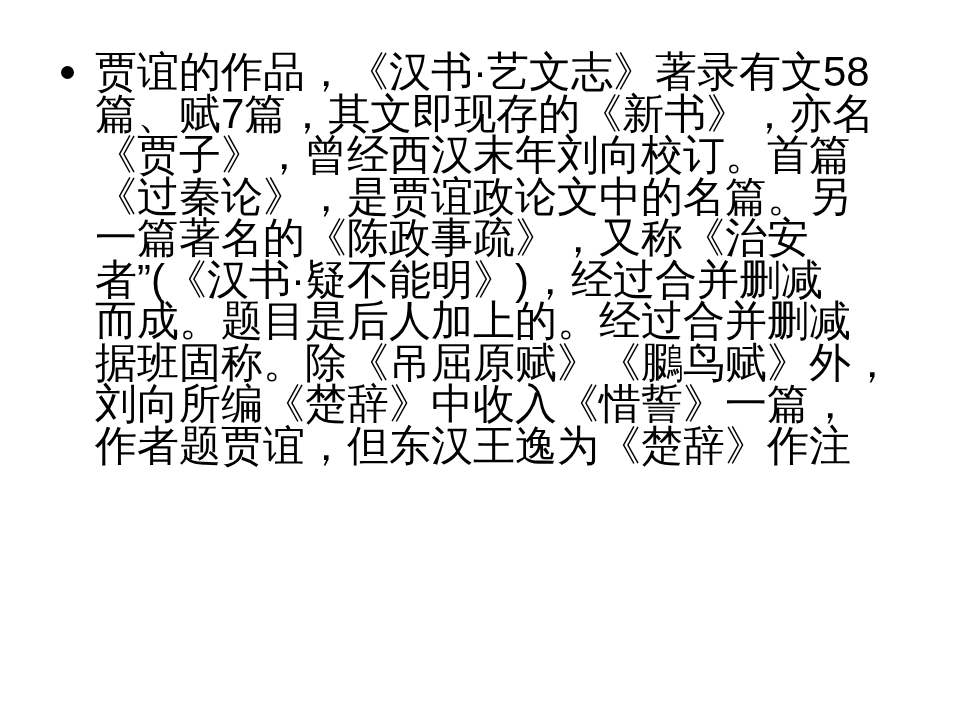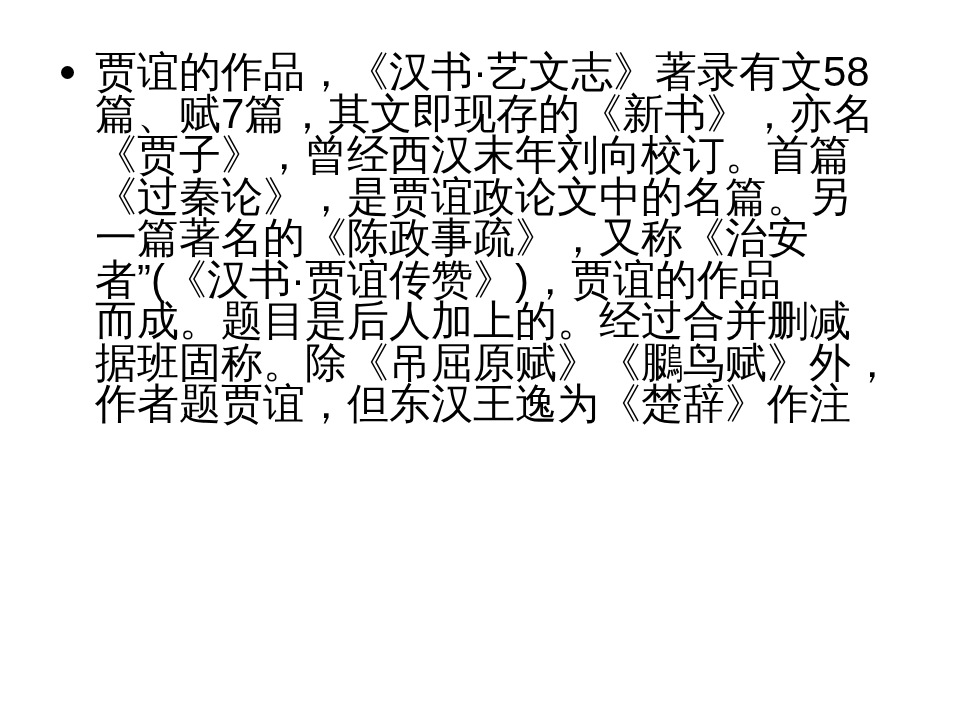--- a/index.html
+++ b/index.html
@@ -50,19 +50,20 @@
 <div class="slide">
 
   <span class="bullet-icon"></span>
 
   <div class="text-block">
     <div class="text-line">贾谊的作品，《汉书·艺文志》著录有文58</div>
     <div class="text-line">篇、赋7篇，其文即现存的《新书》，亦名</div>
     <div class="text-line">《贾子》，曾经西汉末年刘向校订。首篇</div>
     <div class="text-line">《过秦论》，是贾谊政论文中的名篇。另</div>
     <div class="text-line">一篇著名的《陈政事疏》，又称《治安</div>
-    <div class="text-line">者”(《汉书·贾谊传赞》)，贾谊的作品</div>
+    <div class="text-line">者”(《汉书·疑不能明》)，经过合并删减</div>
     <div class="text-line">而成。题目是后人加上的。经过合并删减</div>
     <div class="text-line">据班固称。除《吊屈原赋》《鵩鸟赋》外，</div>
+    <div class="text-line">刘向所编《楚辞》中收入《惜誓》一篇，</div>
     <div class="text-line">作者题贾谊，但东汉王逸为《楚辞》作注</div>
   </div>
 
 </div>
 
 </body></html>

